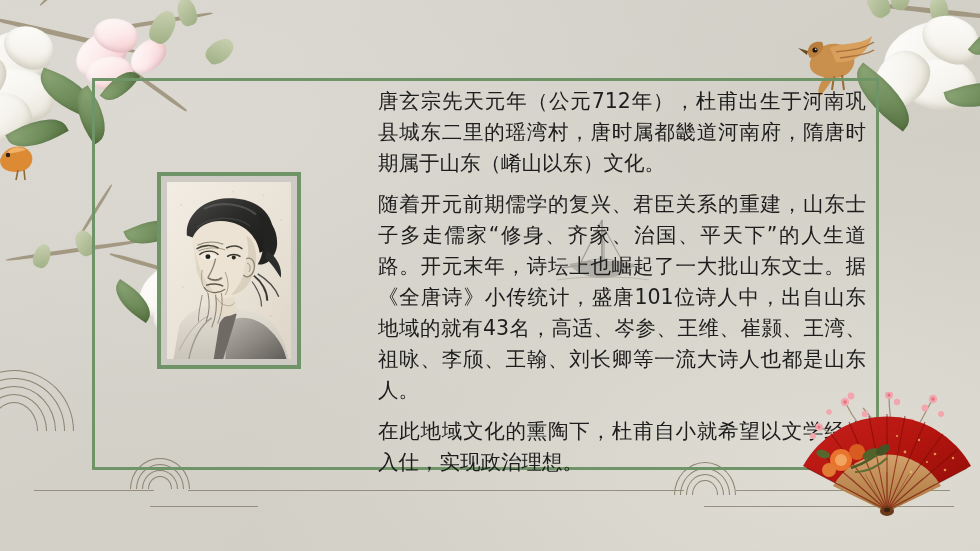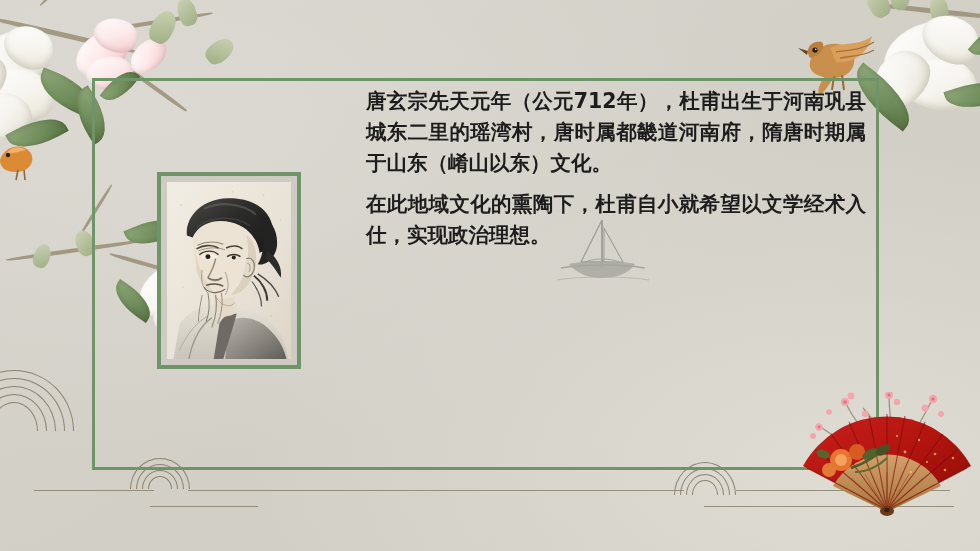--- a/index.html
+++ b/index.html
@@ -71,21 +71,21 @@
     position:relative;overflow:hidden;
   }
 
   
   #body-text{
     position:absolute;left:366px;top:86px;width:500px;
     color:#1d1d1d;font-size:20.5px;line-height:31px;
     font-family:"DejaVu Sans","Liberation Sans",sans-serif;
     text-align:justify;
   }
-  #body-text p{margin:0 0 10px 0;font-weight:bold;}
+  #body-text p{margin:0 0 10px 12px;}
   #body-text p:last-child{margin-bottom:0;}
 
   
   #watermark{
     position:absolute;left:555px;top:218px;width:96px;height:70px;opacity:.34;
     pointer-events:none;
   }
 
   
   #fan{position:absolute;left:793px;top:392px;width:188px;height:132px;pointer-events:none;}
@@ -314,20 +314,21 @@
     <path d="M49 10 L49 44 L68 44 Z" fill="none" stroke="#3a3a38" stroke-width="1.1"></path>
     <path d="M47 2 L47 50" stroke="#2e2e2c" stroke-width="1.4"></path>
     <path d="M14 46 C30 42, 62 42, 80 46 C74 56, 60 60, 46 60 C32 60, 20 54, 14 46 Z" fill="#54534f" opacity=".85"></path>
     <path d="M6 50 C26 46, 70 46, 90 50" stroke="#4a4946" stroke-width="1.6" fill="none"></path>
     <path d="M2 62 C24 58, 72 58, 94 62" stroke="#6a6864" stroke-width="1.2" fill="none" opacity=".7"></path>
     <path d="M30 44 C38 40, 56 40, 64 44" stroke="#3e3e3b" stroke-width="1" fill="none"></path>
   </svg>
 
   <div id="body-text">
     <p>唐玄宗先天元年（公元712年），杜甫出生于河南巩县城东二里的瑶湾村，唐时属都畿道河南府，隋唐时期属于山东（崤山以东）文化。</p>
+    <p>随着开元前期儒学的复兴、君臣关系的重建，山东士子多走儒家“修身、齐家、治国、平天下”的人生道路。开元末年，诗坛上也崛起了一大批山东文士。据《全唐诗》小传统计，盛唐101位诗人中，出自山东地域的就有43名，高适、岑参、王维、崔颢、王湾、祖咏、李颀、王翰、刘长卿等一流大诗人也都是山东人。</p>
     <p>在此地域文化的熏陶下，杜甫自小就希望以文学经术入仕，实现政治理想。</p>
   </div>
 
   <svg id="fan" viewBox="0 0 188 132">
     <defs>
       <linearGradient id="fang" x1="0" y1="0" x2="1" y2="1">
         <stop offset="0%" stop-color="#c9201e"></stop>
         <stop offset="45%" stop-color="#b4150f"></stop>
         <stop offset="100%" stop-color="#8e0c08"></stop>
       </linearGradient>

